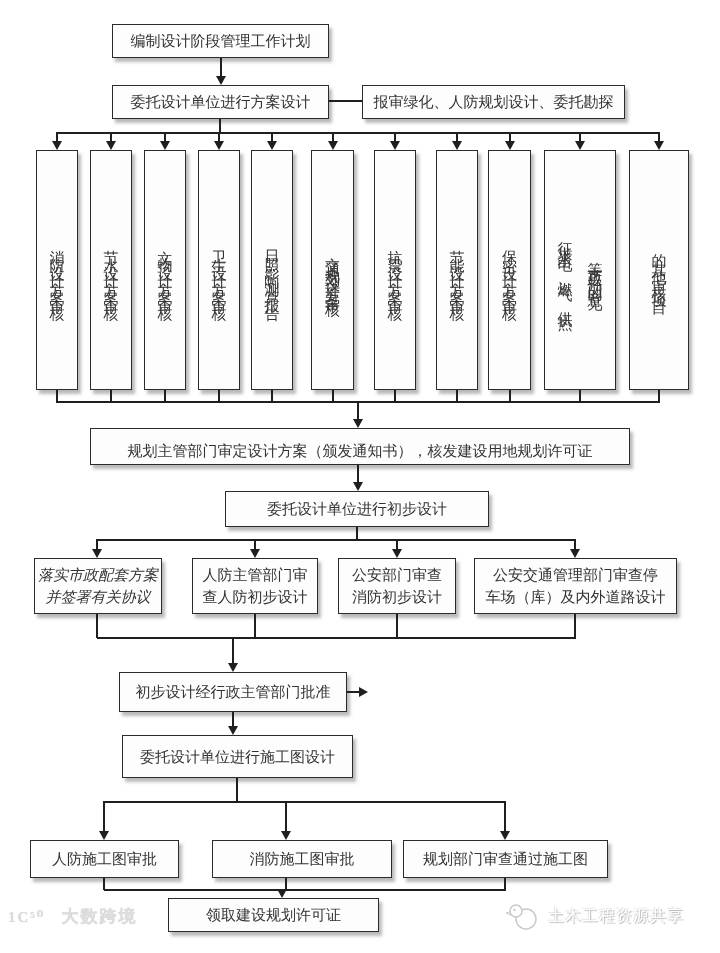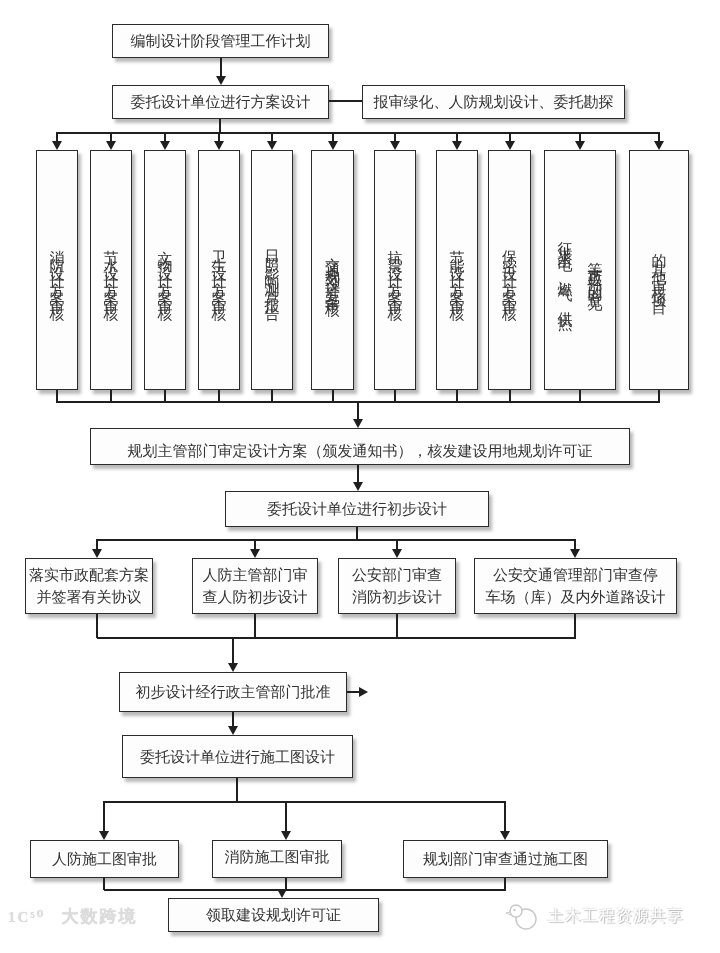--- a/index.html
+++ b/index.html
@@ -135,21 +135,21 @@
   <div class="ln" style="left:97px;top:539px;width:479px;height:2px;"></div>
   <div class="ln" style="left:96px;top:539px;width:2px;height:10px;"></div>
     <div class="ad" style="left:92px;top:549px;"></div>
   <div class="ln" style="left:254px;top:539px;width:2px;height:10px;"></div>
     <div class="ad" style="left:250px;top:549px;"></div>
   <div class="ln" style="left:396px;top:539px;width:2px;height:10px;"></div>
     <div class="ad" style="left:392px;top:549px;"></div>
   <div class="ln" style="left:574px;top:539px;width:2px;height:10px;"></div>
     <div class="ad" style="left:570px;top:549px;"></div>
 
-  <div class="bx two-line" style="left:25px;top:558px;width:128px;height:56px;">
+  <div class="bx two-line" style="left:34px;top:558px;width:128px;height:56px;font-style:italic;">
     <div>
         <span>落实市政配套方案</span>
         <span>并签署有关协议</span>
       </div>
   </div>
   <div class="bx two-line" style="left:192px;top:558px;width:126px;height:56px;">
     <div>
         <span>人防主管部门审</span>
         <span>查人防初步设计</span>
       </div>
@@ -193,21 +193,21 @@
   <div class="ln" style="left:103px;top:801px;width:2px;height:30px;"></div>
     <div class="ad" style="left:99px;top:831px;"></div>
   <div class="ln" style="left:285px;top:801px;width:2px;height:30px;"></div>
     <div class="ad" style="left:281px;top:831px;"></div>
   <div class="ln" style="left:504px;top:801px;width:2px;height:30px;"></div>
     <div class="ad" style="left:500px;top:831px;"></div>
 
   <div class="bx" style="left:30px;top:840px;width:149px;height:38px;">
       <span>人防施工图审批</span>
     </div>
-  <div class="bx" style="left:212px;top:840px;width:130px;height:38px;font-family:Liberation Mono, monospace;">
+  <div class="bx" style="left:212px;top:840px;width:180px;height:38px;">
       <span>消防施工图审批</span>
     </div>
   <div class="bx" style="left:403px;top:840px;width:205px;height:38px;">
       <span>规划部门审查通过施工图</span>
     </div>
 
   <div class="ln" style="left:103px;top:878px;width:2px;height:12px;"></div>
   <div class="ln" style="left:285px;top:878px;width:2px;height:12px;"></div>
   <div class="ln" style="left:504px;top:878px;width:2px;height:12px;"></div>
   <div class="ln" style="left:104px;top:889px;width:402px;height:2px;"></div>

